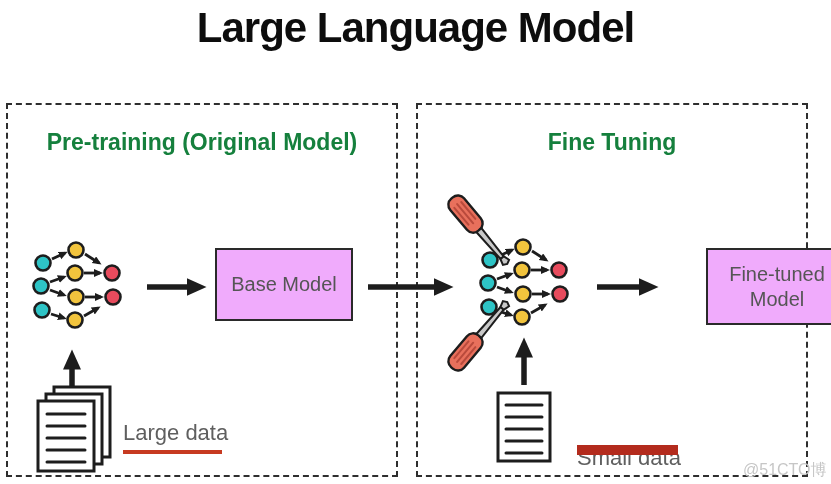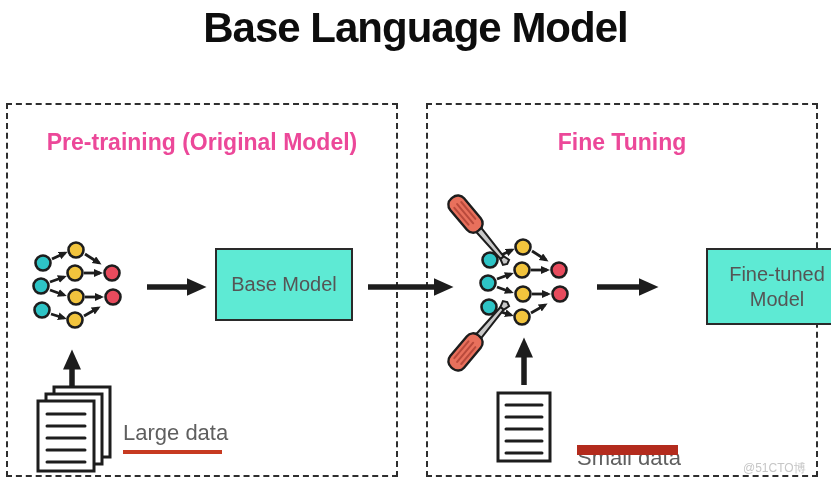--- a/index.html
+++ b/index.html
@@ -9,65 +9,65 @@
   }
   .title{
     position:absolute;top:4px;left:0;width:100%;text-align:center;
     font-size:42px;font-weight:bold;color:#0d0d0d;letter-spacing:-1px;
   }
   .panel{
     position:absolute;top:103px;width:392px;height:374px;
     border:2px dashed #2e2e2e;box-sizing:border-box;background:transparent;
   }
   .panel-left{left:6px;}
-  .panel-right{left:426px;}
+  .panel-right{left:416px;}
   .panel-header{
     position:absolute;top:24px;left:0;width:100%;text-align:center;
-    font-size:23px;font-weight:bold;color:#ec4899;
+    font-size:23px;font-weight:bold;color:#15803d;
   }
   .overlay{position:absolute;left:0;top:0;width:831px;height:484px;}
   .model-box{
-    position:absolute;background:#5eead4;border:2px solid #2a2a2a;box-sizing:border-box;
+    position:absolute;background:#f0abfc;border:2px solid #2a2a2a;box-sizing:border-box;
     display:flex;align-items:center;justify-content:center;text-align:center;
     font-size:20px;color:var(--model-text,#555);line-height:1.25;
   }
   .model-box-base{left:215px;top:248px;width:138px;height:73px;}
   .model-box-ft{left:665px;top:248px;width:142px;height:77px;padding:0 14px;margin-left:41px;}
   .data-label{
     position:absolute;font-size:22px;color:var(--label-gray,#5f5f5f);
   }
   .data-label-large{left:123px;top:420px;text-align:right;}
   .data-label-small{left:577px;top:420px;margin-top:25px;}
   .underline{position:absolute;}
   .underline-large{left:123px;top:450px;width:99px;height:4px;background:var(--underline-large,#c73a21);}
   .underline-small{left:577px;top:445px;width:101px;height:10px;background:var(--underline-small,#b32b1d);}
   .watermark{
     position:absolute;left:743px;top:460px;width:88px;overflow:hidden;white-space:nowrap;
-    font-size:12px;color:var(--watermark-gray,#c6c6c6);
+    font-size:16px;color:var(--watermark-gray,#c6c6c6);
   }
   
   .edge{stroke:var(--edge-black,#1d1d1d);}
   .n-teal{fill:var(--node-teal,#2ec4c6);}
   .n-yellow{fill:var(--node-yellow,#f2c43d);}
   .n-red{fill:var(--node-red,#e84b5d);}
   .nn-link{stroke:var(--edge-black,#1d1d1d);stroke-width:2.8;fill:none;}
   .big-arrow{stroke:var(--edge-black,#1d1d1d);stroke-width:5.5;fill:none;}
   .ah{fill:var(--edge-black,#1d1d1d);}
   .page{fill:#fff;stroke:var(--edge-black,#1d1d1d);stroke-width:3;}
   .page-line{stroke:var(--edge-black,#1d1d1d);stroke-width:3;stroke-linecap:round;}
   .sd-handle{fill:var(--handle-red,#e8705c);stroke:var(--edge-black,#1d1d1d);stroke-width:2.4;}
   .sd-stripe{stroke:var(--handle-stripe,#b94a3c);stroke-width:2;fill:none;stroke-linecap:round;}
   .sd-shaft{fill:var(--shaft-gray,#c9c9c9);stroke:var(--edge-black,#1d1d1d);stroke-width:2;}
 </style>
 </head>
 <body>
 
 <div class="stage">
 
-  <div class="title">Base Language Model</div>
+  <div class="title">Large Language Model</div>
 
   <div class="panel panel-left">
     <div class="panel-header">Pre-training (Original Model)</div>
   </div>
 
   <div class="panel panel-right">
     <div class="panel-header">Fine Tuning</div>
   </div>
 
   <svg class="overlay" viewBox="0 0 831 484" xmlns="http://www.w3.org/2000/svg">

